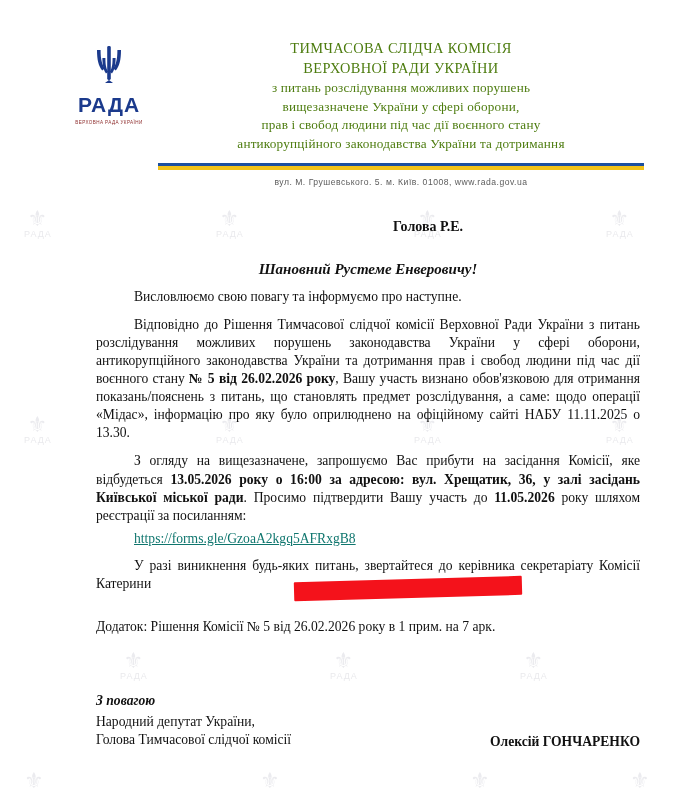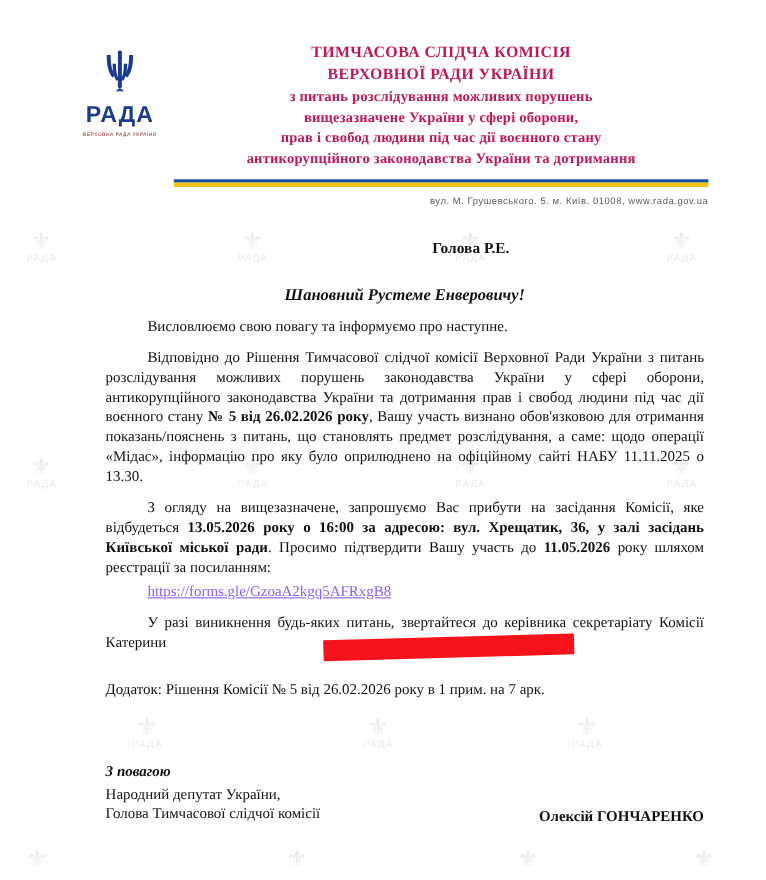--- a/index.html
+++ b/index.html
@@ -78,22 +78,22 @@
     margin-top: 3px;
     line-height: 1.5;
   }
   .head-text {
     flex: 1;
     text-align: center;
     padding-left: 6px;
   }
   .head-line {
     font-family: "Liberation Serif", serif;
-    font-weight: bold;
-    color: #be185d;
+    font-weight: normal;
+    color: #4d7c0f;
     font-size: 13.2px;
     line-height: 1.42;
     letter-spacing: 0.2px;
   }
   .head-line.big {
     font-size: 14.4px;
     letter-spacing: 0.4px;
   }
   .flag {
     margin: 9px 0 0 0;
@@ -101,21 +101,20 @@
     width: 100%;
   }
   .flag .blue { height: 3.5px; background: #1b4fa0; }
   .flag .yellow { height: 3.5px; background: #f2c218; }
   .addr {
     font-family: "Liberation Sans", sans-serif;
     font-size: 8.6px;
     color: #5c5c5c;
     letter-spacing: 0.5px;
     margin-top: 7px;
-    text-align: right;
   }
 
   
   .body {
     padding: 22px 56px 0 96px;
   }
   .addressee {
     text-align: center;
     font-weight: bold;
     font-size: 14px;
@@ -132,21 +131,21 @@
   p.para {
     margin: 10px 0 0 0;
     text-align: justify;
     text-indent: 38px;
     font-size: 13.6px;
     line-height: 1.33;
     hyphens: auto;
   }
   .b { font-weight: bold; }
   a.link {
-    color: #8b5cf6;
+    color: #0f766e;
     font-size: 13.6px;
   }
   .link-row {
     margin: 4px 0 0 0;
     text-indent: 38px;
   }
   .redaction-wrap {
     position: relative;
     display: block;
   }

